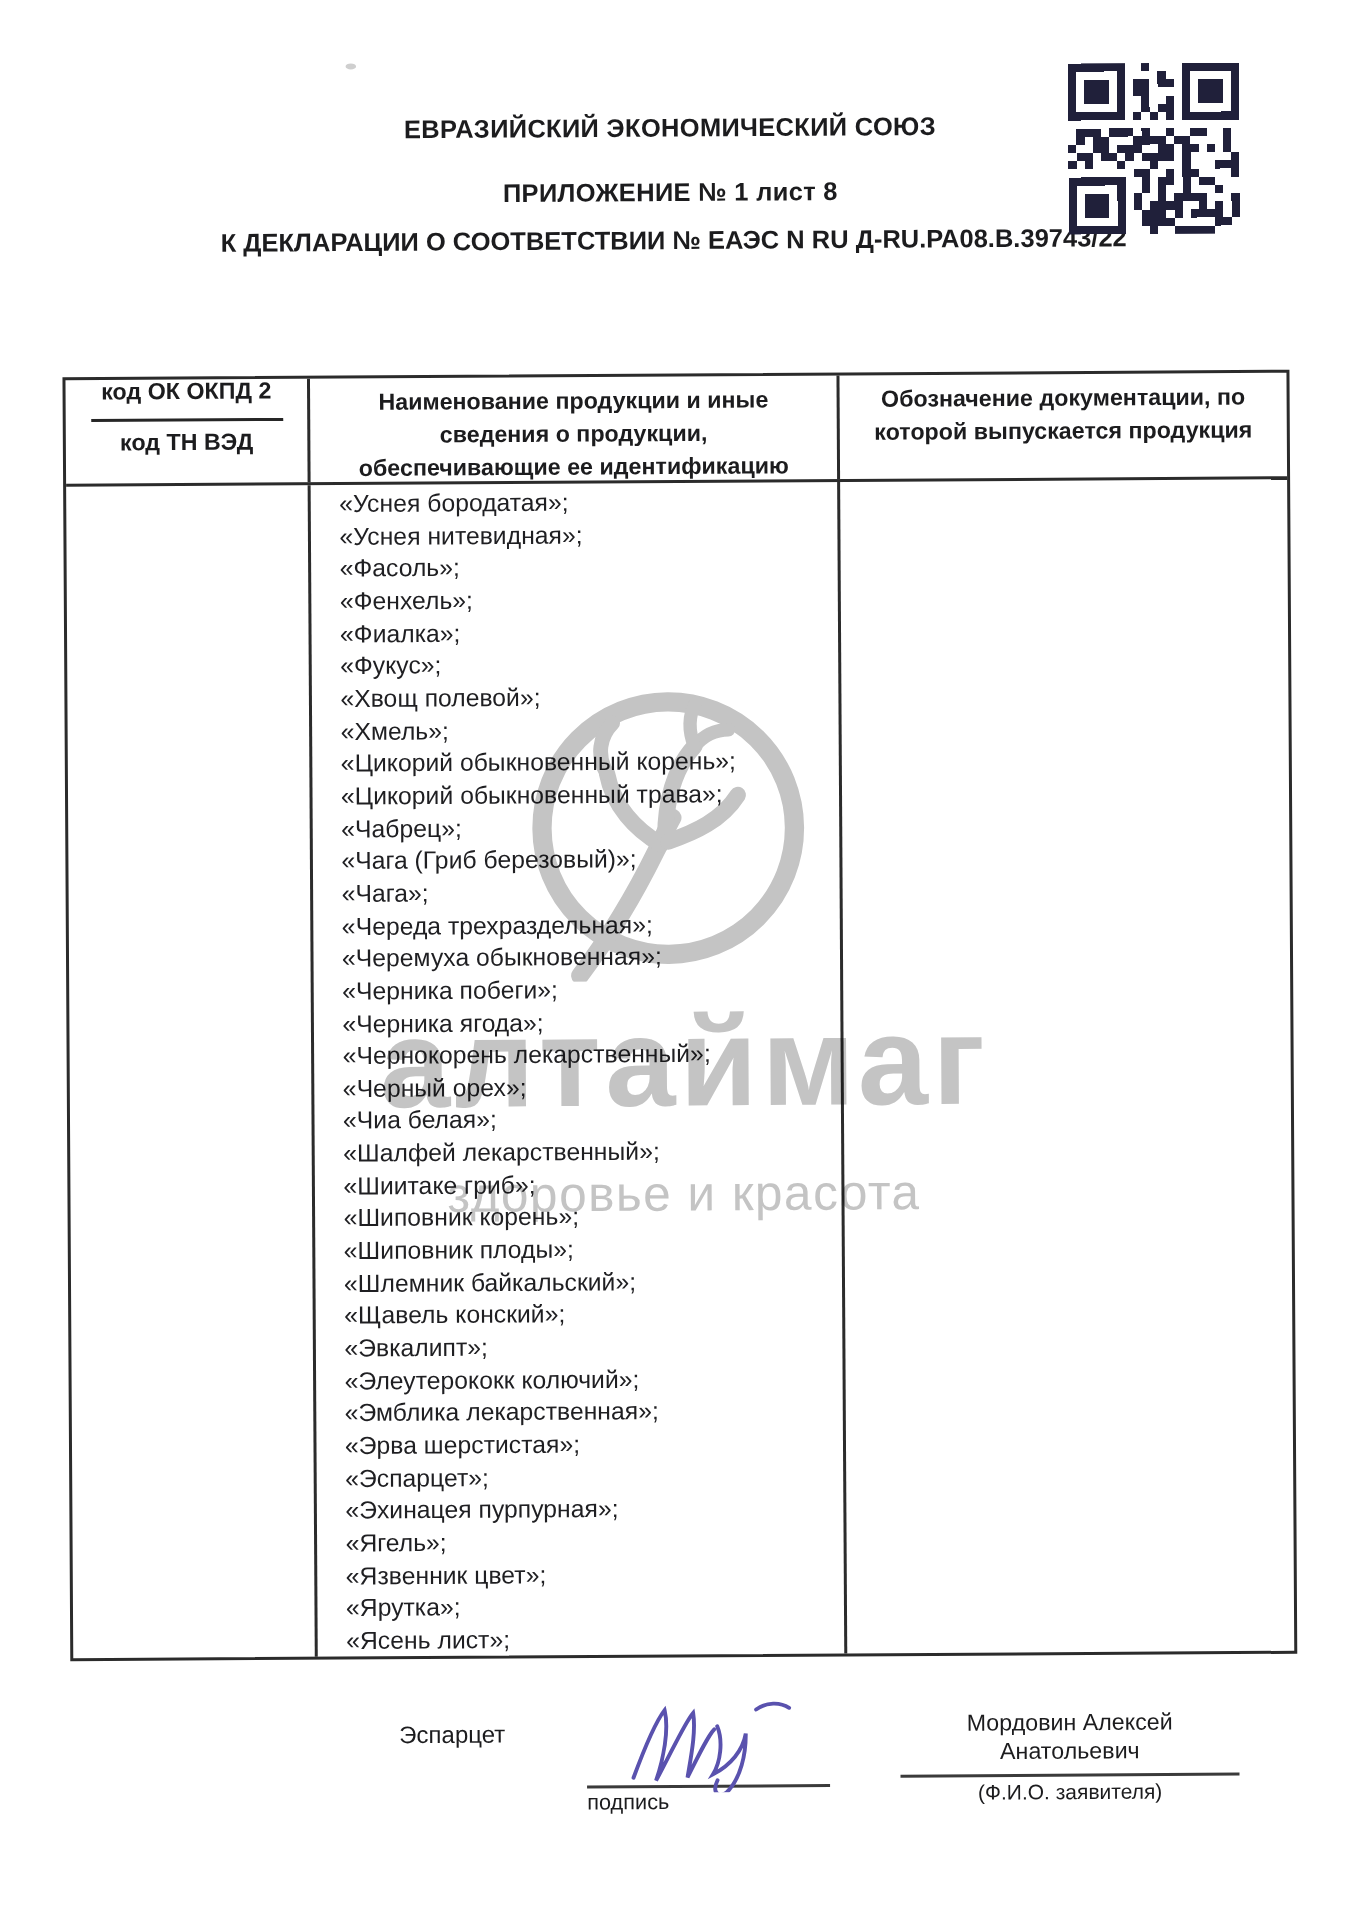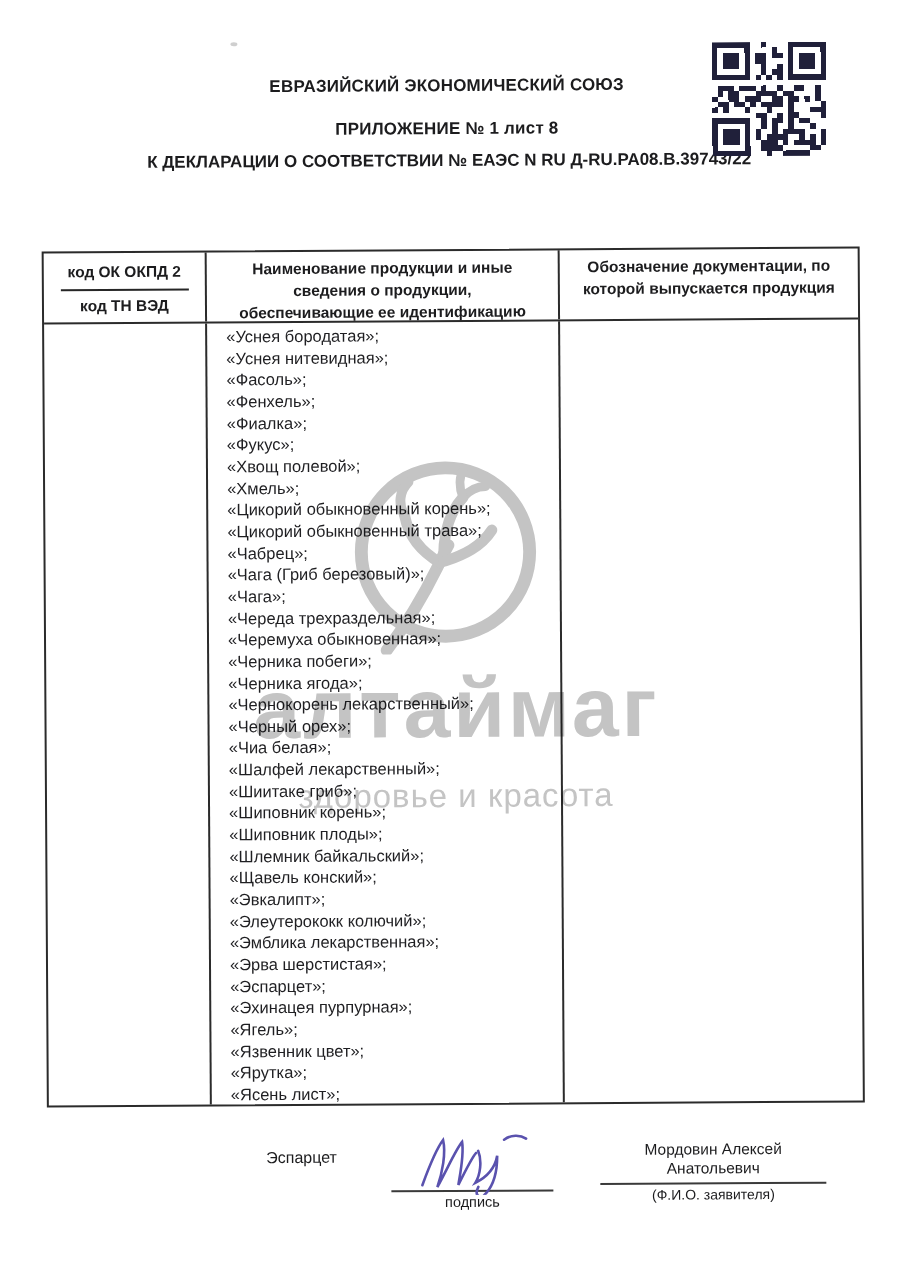--- a/index.html
+++ b/index.html
@@ -22,39 +22,39 @@
   
   .table{position:absolute;left:44px;top:249px;width:818px;height:856px;
     border:2px solid #2b2b2b;box-sizing:border-box;z-index:1;background:transparent}
   .row{display:flex;box-sizing:border-box}
   .thead{height:71px;border-bottom:2px solid #2b2b2b}
   .tbody{height:781px}
   .c1{width:163px;border-right:2px solid #2b2b2b;box-sizing:border-box}
   .c2{width:353px;border-right:2px solid #2b2b2b;box-sizing:border-box}
   .c3{flex:1}
   .hc{text-align:center;font-weight:bold;font-size:15.5px}
-  .c1h{padding-top:10px}
+  .c1h{}
   .c1-divider{width:128px;border-top:2px solid #262626;margin:8px auto 6px}
   .c2h,.c3h{padding-top:6px;line-height:22px}
   .hc span{display:block}
   .products{padding:3px 0 0 19px;font-size:16.5px;line-height:21.65px;color:#1f1f22}
 
   
   .watermark{position:absolute;inset:0;z-index:5;pointer-events:none;mix-blend-mode:multiply;color:#c4c4c4}
   .wm-logo{position:absolute;left:347px;top:456px;width:198px;height:198px}
   .wm-brand{position:absolute;left:56px;width:800px;top:666px;text-align:center;
     font-weight:bold;font-size:84px;letter-spacing:3px;line-height:1}
   .wm-tagline{position:absolute;left:55px;width:800px;top:777px;text-align:center;
     font-size:33px;letter-spacing:1px}
 
   
   .applicant{position:absolute;left:263px;top:1148px;font-size:16px}
   .sig-img{position:absolute;left:413px;top:1127px;width:120px;height:68px;z-index:2}
   .sig-line{position:absolute;left:388px;top:1190px;width:162px;border-top:2px solid #3a3a3a}
-  .sig-caption{position:absolute;left:388px;top:1194px;width:162px;text-align:center;font-size:14.5px}
+  .sig-caption{position:absolute;left:388px;top:1194px;width:162px;text-align:left;font-size:14.5px}
   .fio{position:absolute;left:597px;top:1141px;width:226px;text-align:center;font-size:15.5px;line-height:19px}
   .fio span{display:block}
   .fio-line{position:absolute;left:597px;top:1184px;width:226px;border-top:2px solid #3a3a3a}
   .fio-caption{position:absolute;left:597px;top:1188px;width:226px;text-align:center;font-size:14px}
 </style>
 </head>
 <body>
 
 <div class="doc">
 

